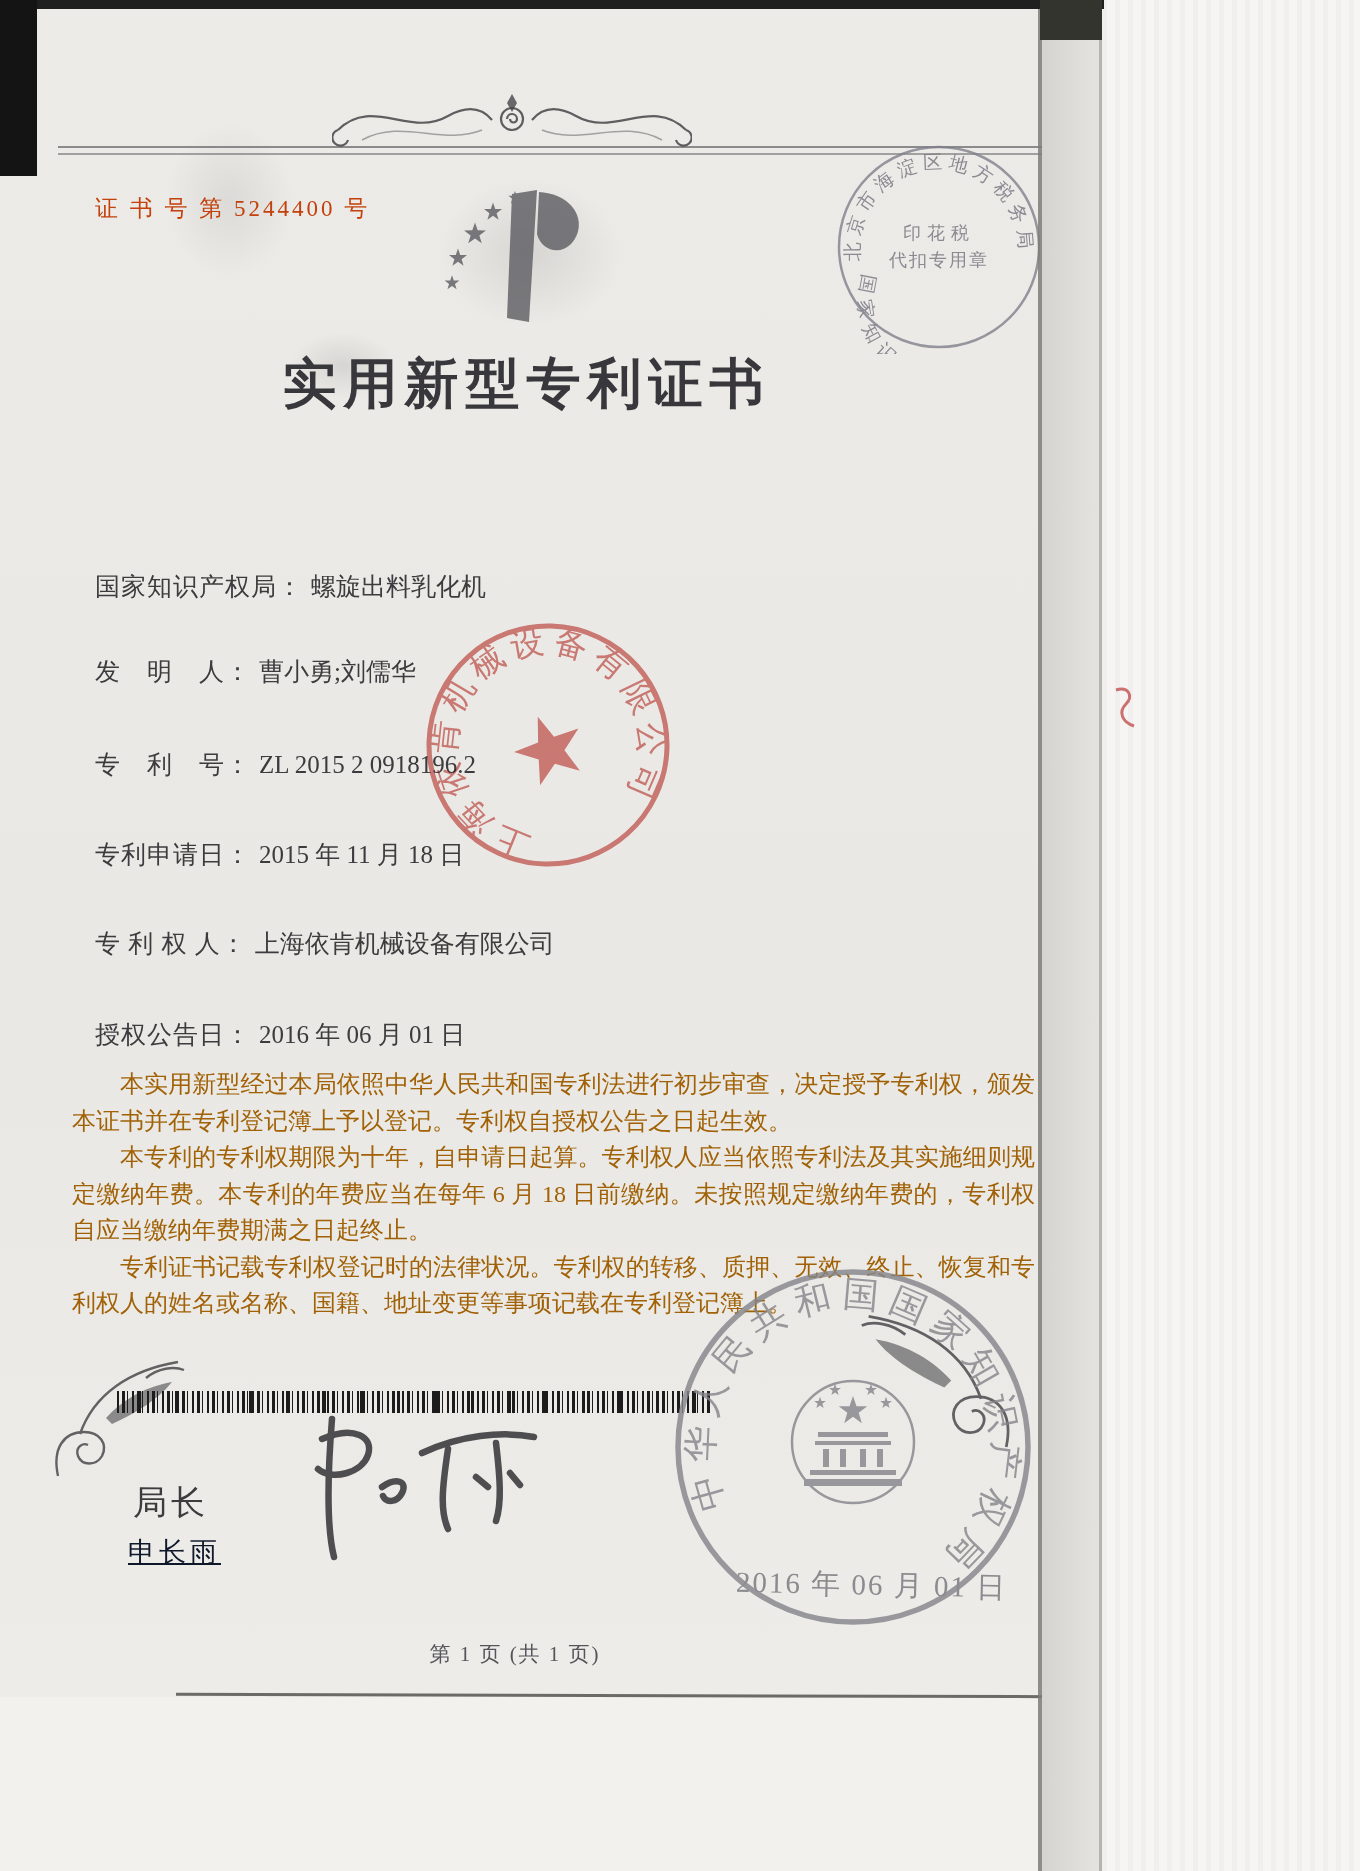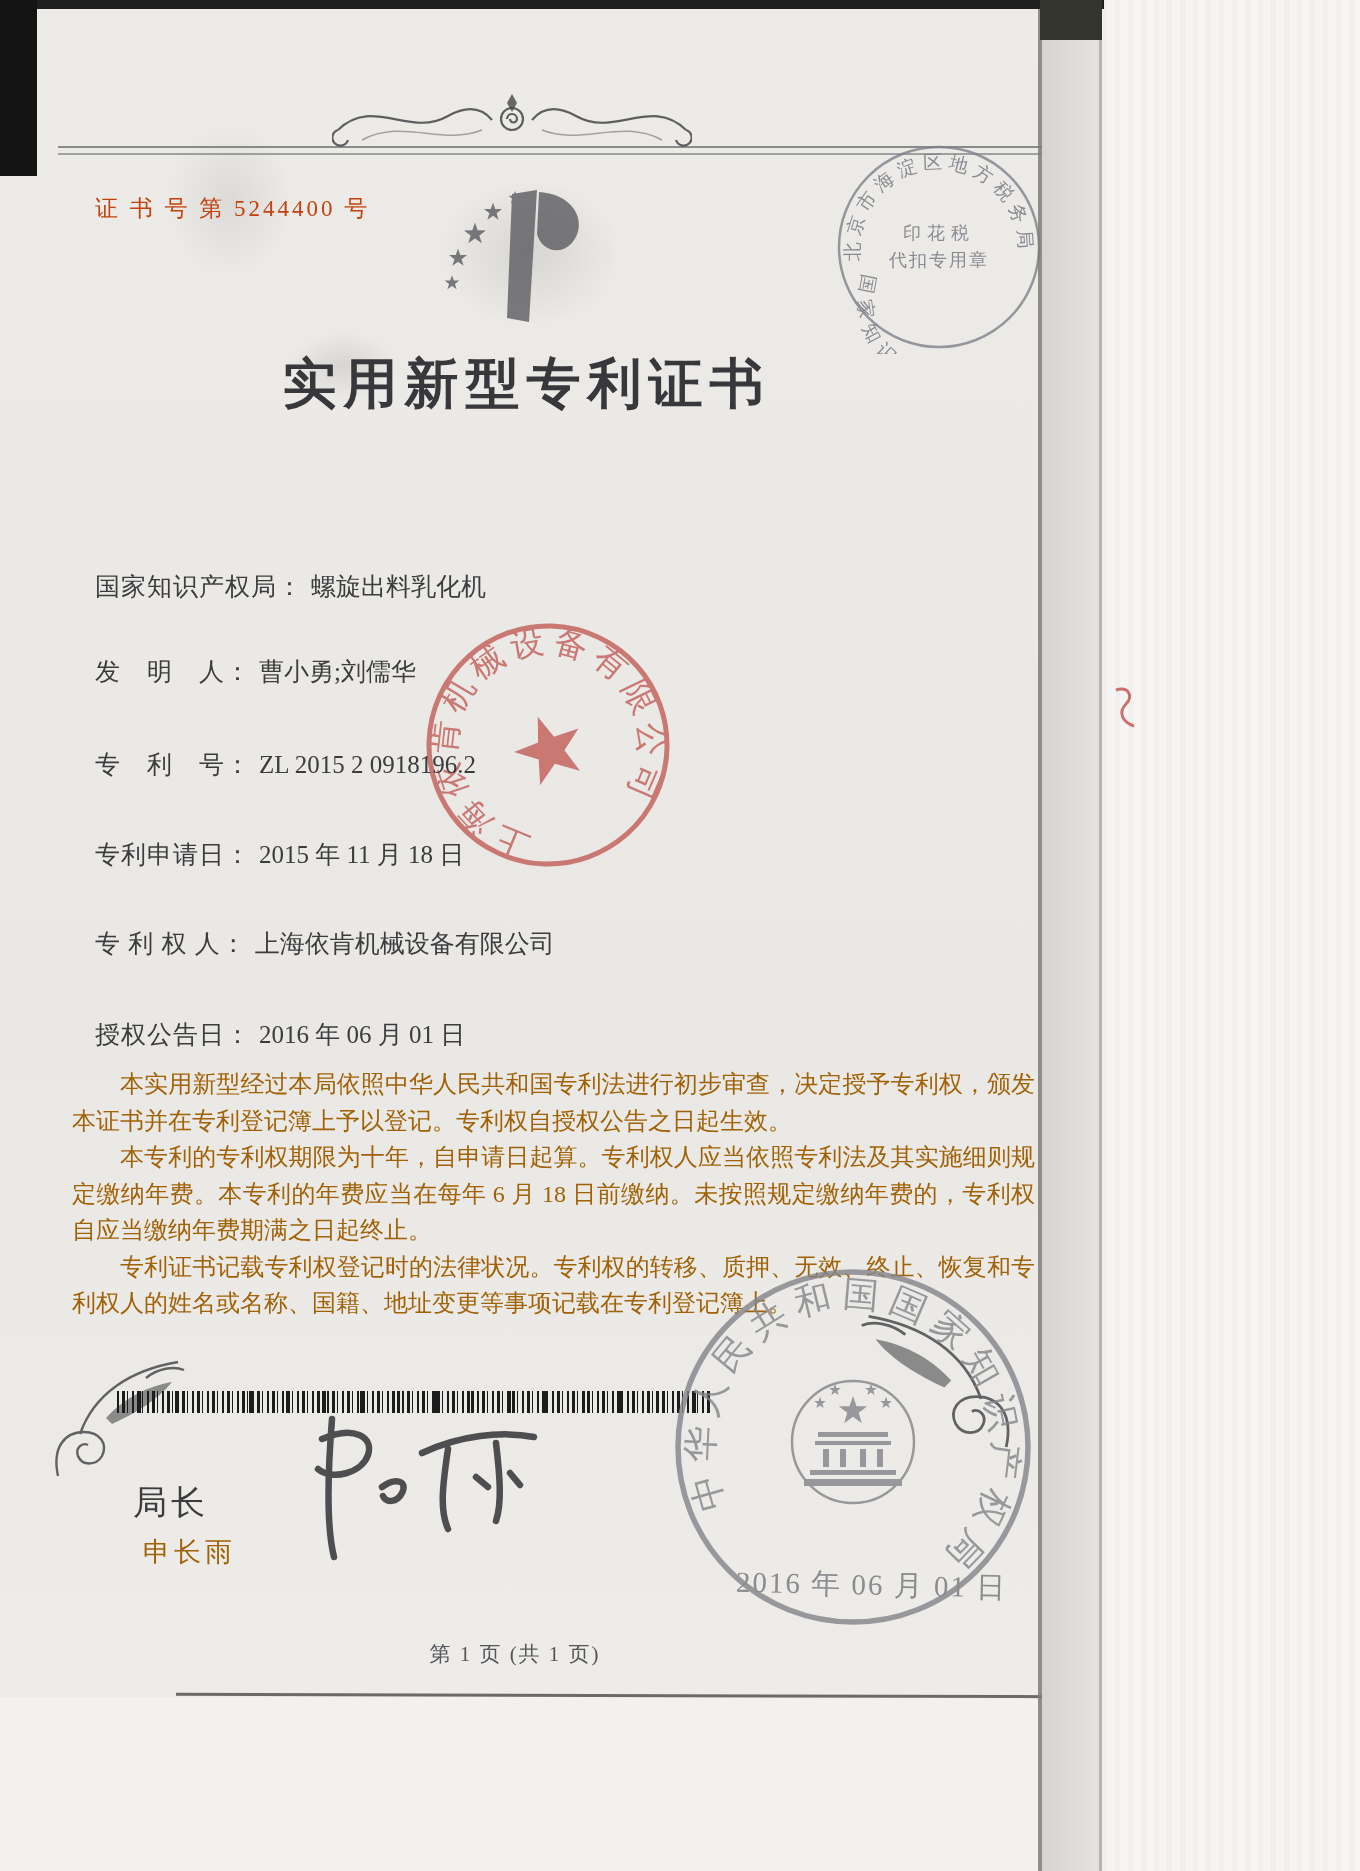--- a/index.html
+++ b/index.html
@@ -33,21 +33,21 @@
   .field-row .lbl { letter-spacing:1px; }
   .field-row .val { margin-left:8px;margin-top:44px; }
   #body-text { left:72px; top:1066px; width:963px; font-size:24px; line-height:36.5px;
                color:#a16207; text-align:justify; }
   #body-text p { text-indent:2em; margin:0; }
   #barcode { left:117px; top:1391px; width:594px; height:22px;
              background-image:
                repeating-linear-gradient(90deg,#1c1c1c 0 2px,transparent 2px 5px,#1c1c1c 5px 8px,transparent 8px 10px,#1c1c1c 10px 11px,transparent 11px 15px),
                repeating-linear-gradient(90deg,transparent 0 21px,#1c1c1c 21px 24px,transparent 24px 37px); }
   #signer-title { left:133px; top:1480px; font-size:34px; color:#3c3c3f; letter-spacing:4px; }
-  #signer-name  { left:143px; top:1534px; font-size:27px; color:#a16207; letter-spacing:4px; }
+  #signer-name  { left:128px; top:1534px; font-size:27px; color:#0f172a; letter-spacing:4px;text-decoration:underline; }
   #issue-date { left:736px; top:1566px; width:310px; font-size:29px; letter-spacing:2px;
                 color:#8b8b90; transform:rotate(1.2deg); }
   #page-footer { left:340px; top:1640px; width:350px; text-align:center; font-size:21px;
                  letter-spacing:2px; color:#54545a; }
 
   
   .top-rule { left:58px; width:1036px; height:2px; background:#56565a; opacity:.65; }
   .seal-svg text { font-family:"Liberation Serif","DejaVu Serif",serif; }
 </style>
 </head>

